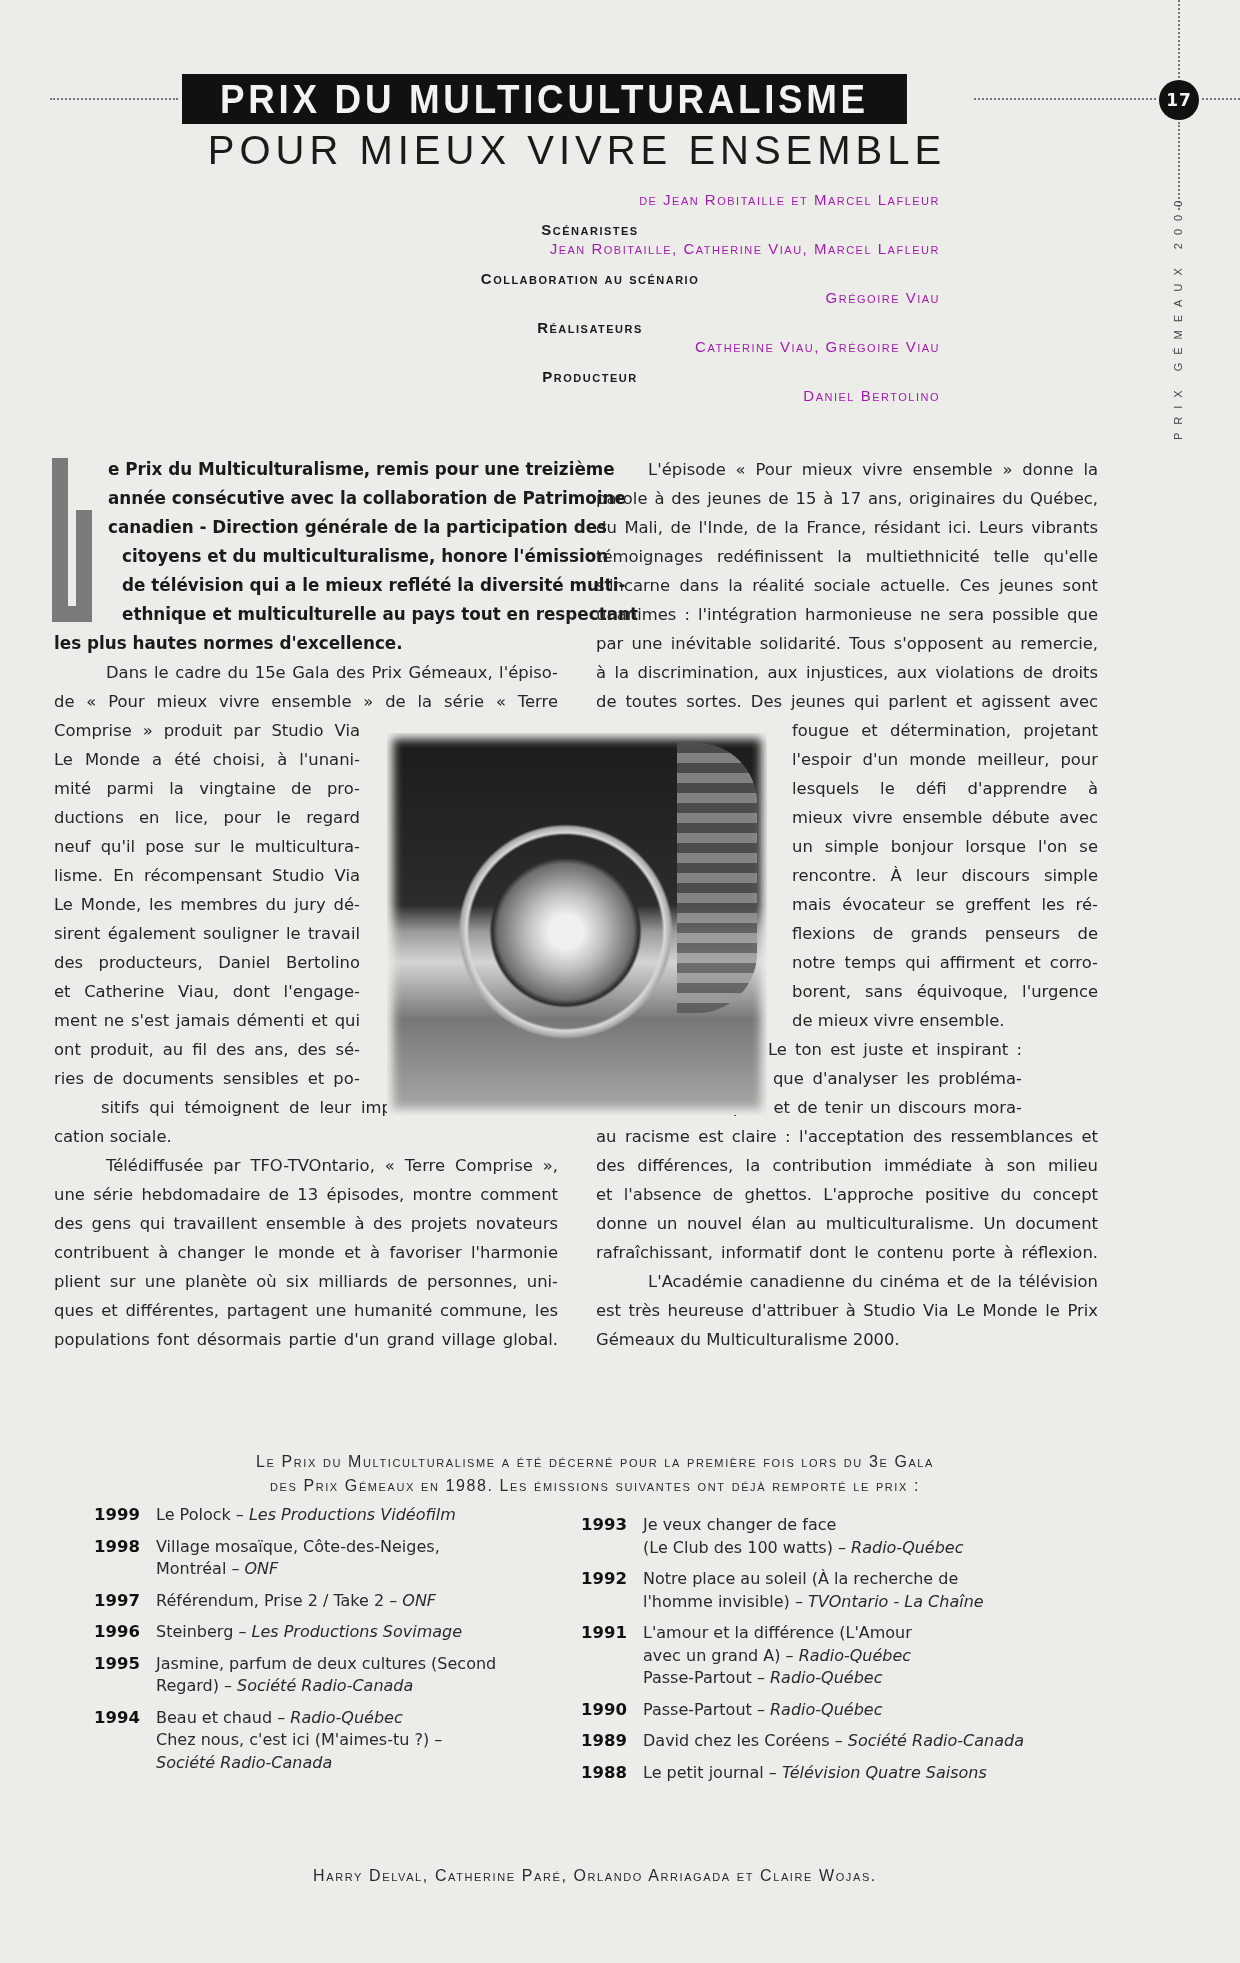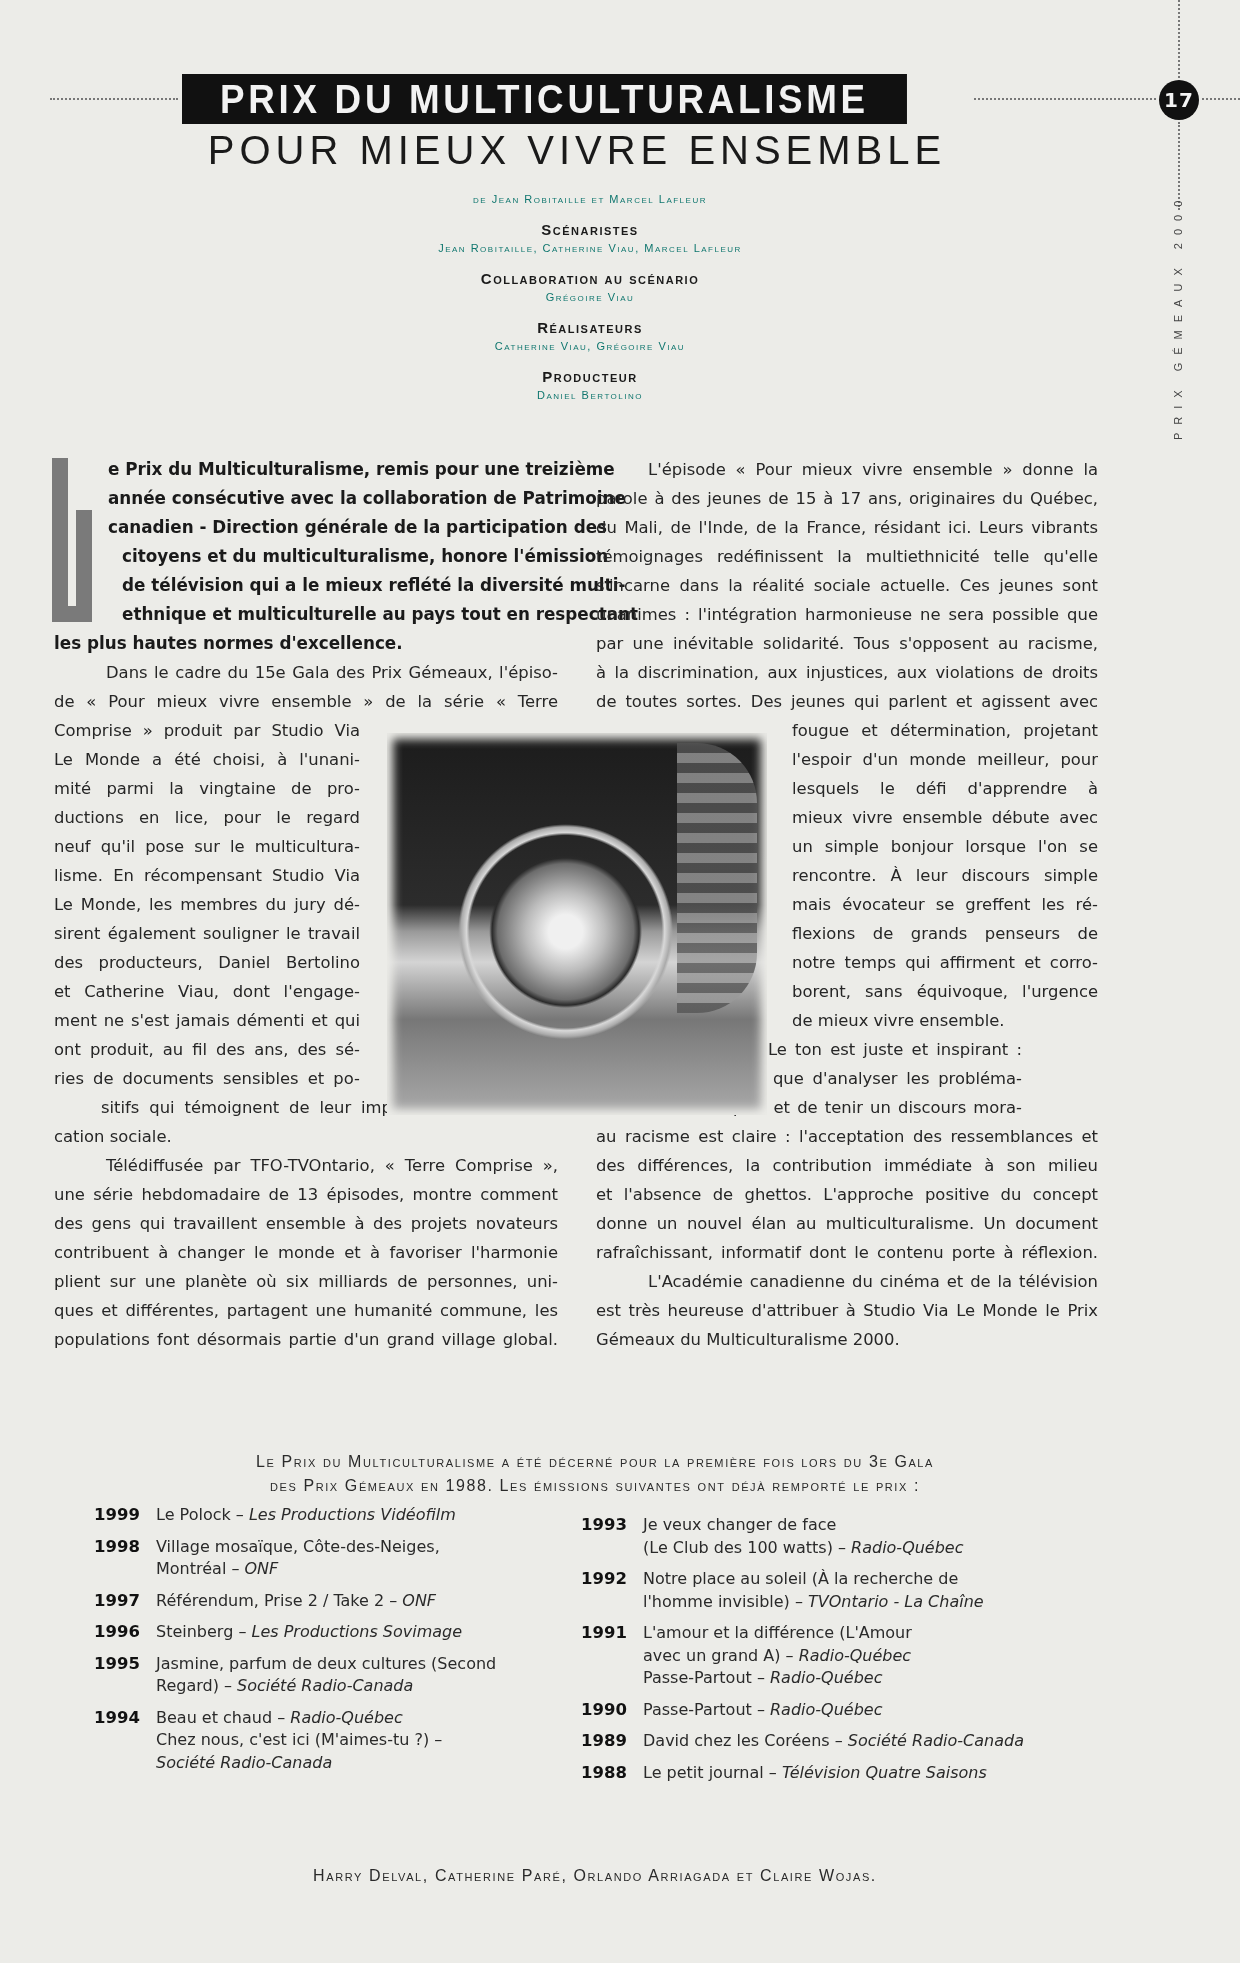--- a/index.html
+++ b/index.html
@@ -22,38 +22,38 @@
   }
   .title-bar span { display: inline-block; }
   .subtitle {
     position: absolute; left: 182px; top: 128px; width: 790px;
     font-family: "Liberation Sans", sans-serif; font-size: 40px; letter-spacing: 5px;
     text-align: center; color: #1a1a1a; font-weight: normal;
   }
   .page-num {
     position: absolute; left: 1159px; top: 80px; width: 40px; height: 40px; border-radius: 50%;
     background: #111; color: #f4f4f4; font-family: "DejaVu Sans", sans-serif;
-    font-weight: bold; font-size: 20px; text-align: center; line-height: 40px; letter-spacing: 1px;
+    font-weight: bold; font-size: 17px; text-align: center; line-height: 40px; letter-spacing: 1px;
   }
   .vertical-label {
     position: absolute; left: 1172px; top: 440px; transform-origin: left top;
     transform: rotate(-90deg);
     font-family: "Liberation Sans", sans-serif; font-size: 11px; letter-spacing: 8px; color: #444;
     white-space: nowrap;
   }
 
   
   .credits { position: absolute; left: 240px; top: 190px; width: 700px; text-align: center; }
   .credit-role {
     font-family: "Liberation Sans", sans-serif; font-weight: bold; font-size: 15px;
     font-variant: small-caps; letter-spacing: 1.5px; color: #1a1a1a; line-height: 19px;
   }
   .credit-name {
-    font-family: "Liberation Sans", sans-serif; font-size: 11px; font-variant: small-caps;
-    letter-spacing: 1.5px; color: #0f766e; line-height: 19px; margin-bottom: 11px;
+    font-family: "Liberation Sans", sans-serif; font-size: 15px; font-variant: small-caps;
+    letter-spacing: 1.5px; color: #a21caf; line-height: 19px; margin-bottom: 11px; text-align: right;
   }
 
   
   .col { position: absolute; font-family: "DejaVu Sans", sans-serif; font-size: 16.4px; line-height: 29px; color: #262626; }
   .lead { font-weight: bold; font-size: 16.8px; line-height: 29px; color: #1a1a1a; }
   .line { display: block; white-space: nowrap; text-align-last: justify; text-align: justify; }
   .line.last { text-align-last: left; }
   .dropcap {
     position: absolute; left: 52px; top: 458px; width: 54px; height: 164px;
   }
@@ -169,21 +169,21 @@
     </div>
   </div>
 <div class="col" style="left:596px; top:455px; width:502px;" id="rightcol">
     <div>
       <span class="line" style="padding-left: 52px; width: 450px;">L'épisode « Pour mieux vivre ensemble » donne la</span>
       <span class="line" style="width: 502px;">parole à des jeunes de 15 à 17 ans, originaires du Québec,</span>
       <span class="line" style="width: 502px;">du Mali, de l'Inde, de la France, résidant ici. Leurs vibrants</span>
       <span class="line" style="width: 502px;">témoignages redéfinissent la multiethnicité telle qu'elle</span>
       <span class="line" style="width: 502px;">s'incarne dans la réalité sociale actuelle. Ces jeunes sont</span>
       <span class="line" style="width: 502px;">unanimes : l'intégration harmonieuse ne sera possible que</span>
-      <span class="line" style="width: 502px;">par une inévitable solidarité. Tous s'opposent au racisme,</span>
+      <span class="line" style="width: 502px;">par une inévitable solidarité. Tous s'opposent au remercie,</span>
       <span class="line" style="width: 502px;">à la discrimination, aux injustices, aux violations de droits</span>
       <span class="line" style="width: 502px;">de toutes sortes. Des jeunes qui parlent et agissent avec</span>
       <div style="margin-left: 196px;">
         <span class="line" style="width: 306px;">fougue et détermination, projetant</span>
         <span class="line" style="width: 306px;">l'espoir d'un monde meilleur, pour</span>
         <span class="line" style="width: 306px;">lesquels le défi d'apprendre à</span>
         <span class="line" style="width: 306px;">mieux vivre ensemble débute avec</span>
         <span class="line" style="width: 306px;">un simple bonjour lorsque l'on se</span>
         <span class="line" style="width: 306px;">rencontre. À leur discours simple</span>
         <span class="line" style="width: 306px;">mais évocateur se greffent les ré-</span>

